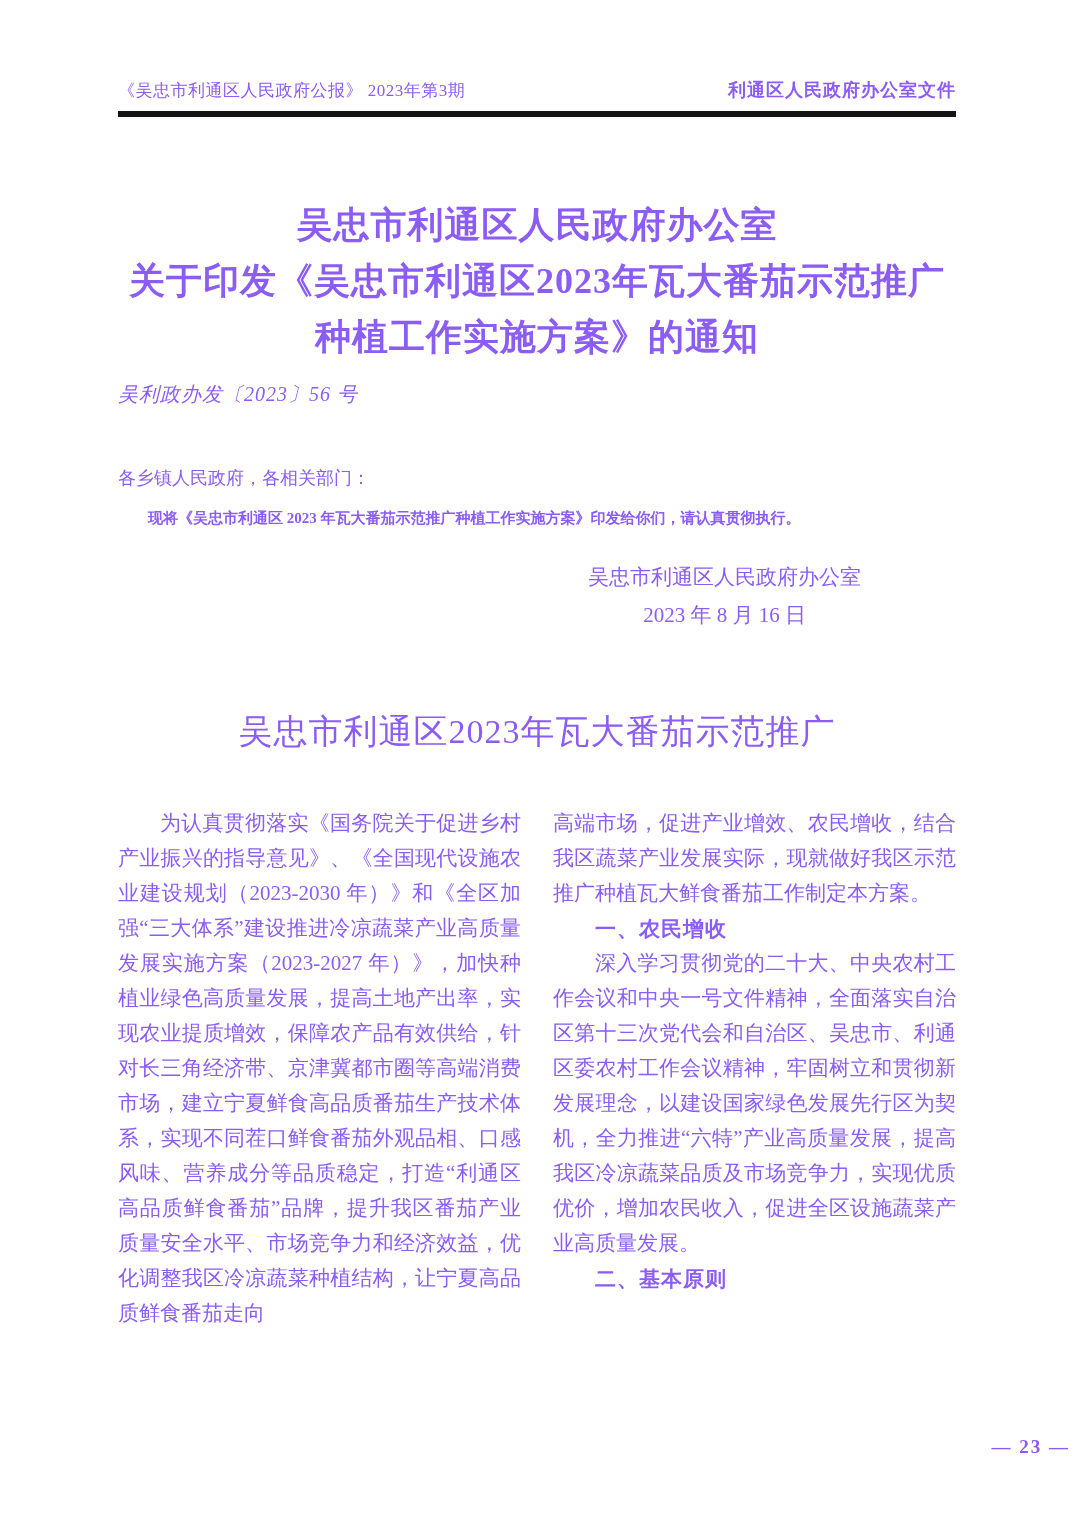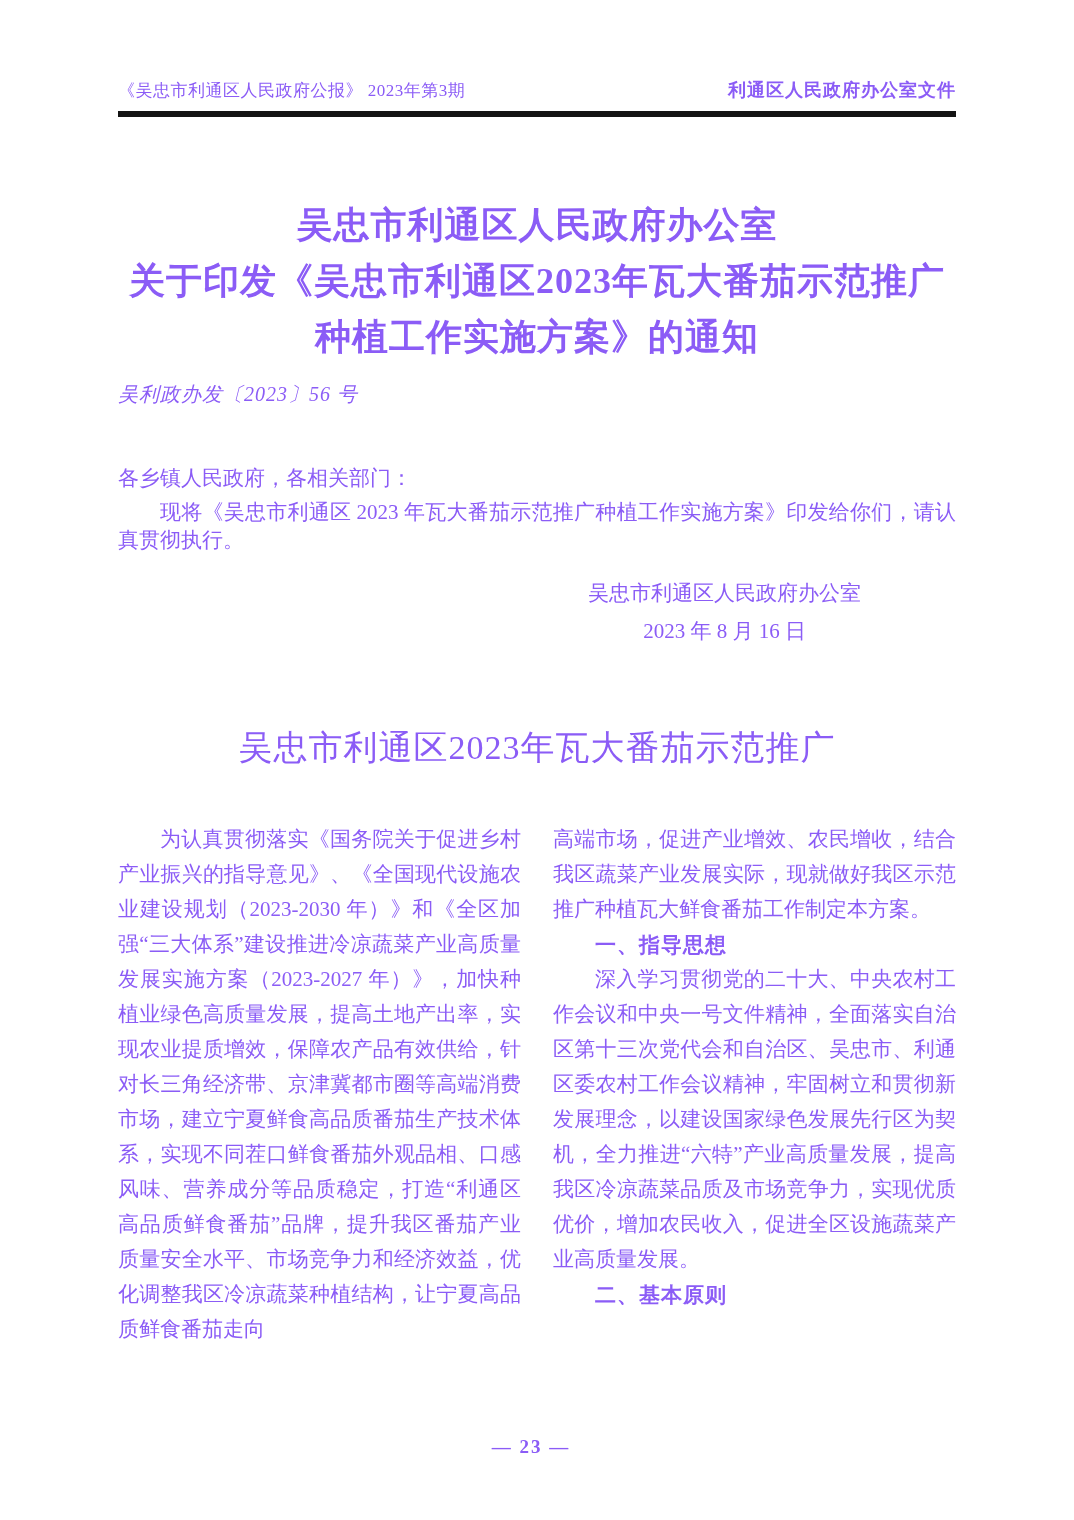--- a/index.html
+++ b/index.html
@@ -52,29 +52,30 @@
     margin-top: 16px;
     text-align: left;
     font-size: 20px;
     font-style: italic;
     letter-spacing: 1px;
   }
 
   
   .salutation {
     margin-top: 50px;
-    font-size: 21px;
+    font-size: 18px;
     line-height: 40px;
   }
   .notice-body {
     margin: 0;
-    font-size: 21px;
-    line-height: 28px;
+    font-size: 15px;
+    line-height: 40px;
     text-indent: 2em;
     text-align: justify;
+    font-weight: bold;
   }
   .sign-block {
     margin-top: 20px;
     margin-left: auto;
     margin-right: 95px;
     width: max-content;
     text-align: center;
     font-size: 21px;
     line-height: 38px;
   }
@@ -118,23 +119,23 @@
     font-family: "Liberation Sans", "DejaVu Sans", sans-serif;
     font-weight: 700;
     text-indent: 2em;
     letter-spacing: 1px;
   }
 
   
   .footer {
     position: absolute;
     left: 0;
-    right: 12px;
+    right: 4px;
     bottom: 62px;
-    text-align: center;
+    text-align: right;
     font-weight: 700;
     font-size: 19px;
     letter-spacing: 2px;
   }
 </style>
 </head>
 <body>
 
 <div class="page">
 
@@ -165,21 +166,21 @@
   <div class="plan-title">
     <div>吴忠市利通区2023年瓦大番茄示范推广</div>
   </div>
 
   <div class="columns">
     <div class="col">
       <p class="col-para">为认真贯彻落实《国务院关于促进乡村产业振兴的指导意见》、《全国现代设施农业建设规划（2023-2030 年）》和《全区加强“三大体系”建设推进冷凉蔬菜产业高质量发展实施方案（2023-2027 年）》，加快种植业绿色高质量发展，提高土地产出率，实现农业提质增效，保障农产品有效供给，针对长三角经济带、京津冀都市圈等高端消费市场，建立宁夏鲜食高品质番茄生产技术体系，实现不同茬口鲜食番茄外观品相、口感风味、营养成分等品质稳定，打造“利通区高品质鲜食番茄”品牌，提升我区番茄产业质量安全水平、市场竞争力和经济效益，优化调整我区冷凉蔬菜种植结构，让宁夏高品质鲜食番茄走向</p>
     </div>
     <div class="col">
       <p class="col-para-cont">高端市场，促进产业增效、农民增收，结合我区蔬菜产业发展实际，现就做好我区示范推广种植瓦大鲜食番茄工作制定本方案。</p>
-      <p class="col-heading">一、指导思想</p>
+      <p class="col-heading">一、农民增收</p>
       <p class="col-para">深入学习贯彻党的二十大、中央农村工作会议和中央一号文件精神，全面落实自治区第十三次党代会和自治区、吴忠市、利通区委农村工作会议精神，牢固树立和贯彻新发展理念，以建设国家绿色发展先行区为契机，全力推进“六特”产业高质量发展，提高我区冷凉蔬菜品质及市场竞争力，实现优质优价，增加农民收入，促进全区设施蔬菜产业高质量发展。</p>
       <p class="col-heading">二、基本原则</p>
     </div>
   </div>
 
   <div class="footer">— 23 —</div>
 
 </div>
 
 </body></html>

